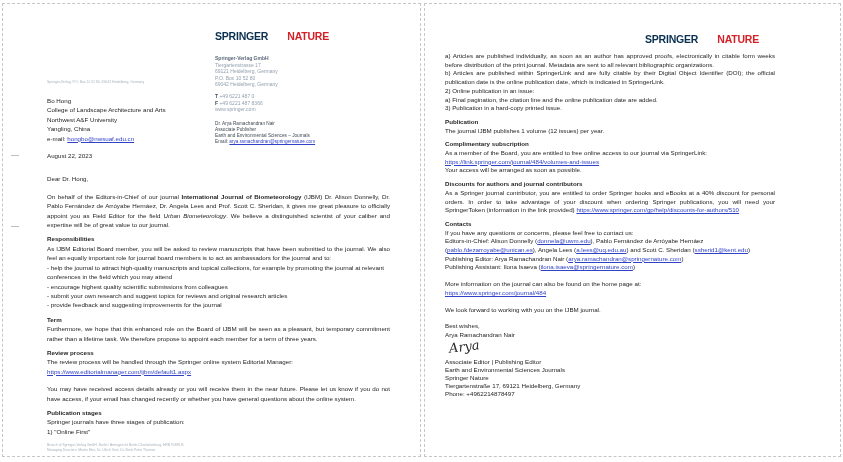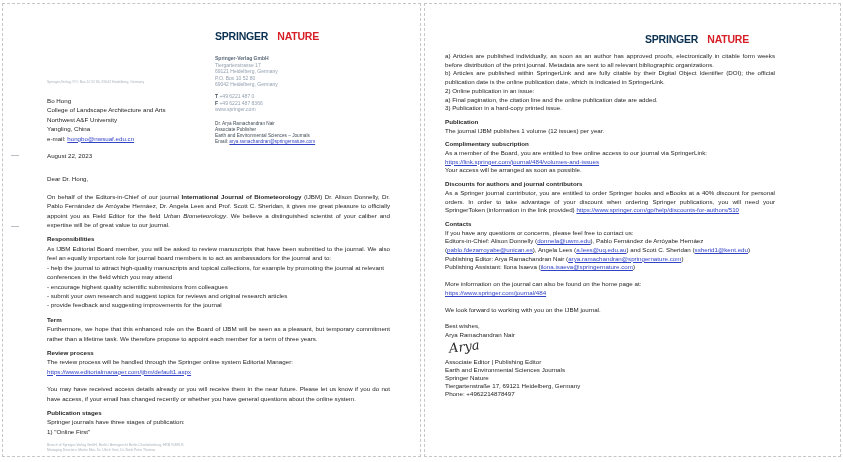--- a/index.html
+++ b/index.html
@@ -10,21 +10,21 @@
   .page{
     position:absolute;top:3px;height:454px;background:#fff;
     border:1px dashed #c6c6c6;box-sizing:border-box;overflow:hidden;
   }
   #page-1{left:2px;width:419px;}
   #page-2{left:424px;width:417px;}
 
   
   .logo{font-weight:800;font-size:10.5px;letter-spacing:-0.2px;white-space:nowrap;}
   .logo-springer{color:#0A3050;}
-  .logo-nature{color:#D61F26;margin-left:9px;}
+  .logo-nature{color:#D61F26;margin-left:19px;}
 
   
   .header-right{position:absolute;left:212px;top:26px;width:190px;}
   .sender{margin-top:13px;font-size:5px;line-height:6.6px;color:#93a0af;}
   .sender-company{color:#5a6877;font-weight:700;}
   .tf-group{margin-top:5px;}
   .tf{color:#44525f;font-weight:700;}
   .contact{margin-top:8px;color:#3f4a55;font-size:4.7px;line-height:6.2px;}
   .link{color:#3142C6;text-decoration:underline;}
 

